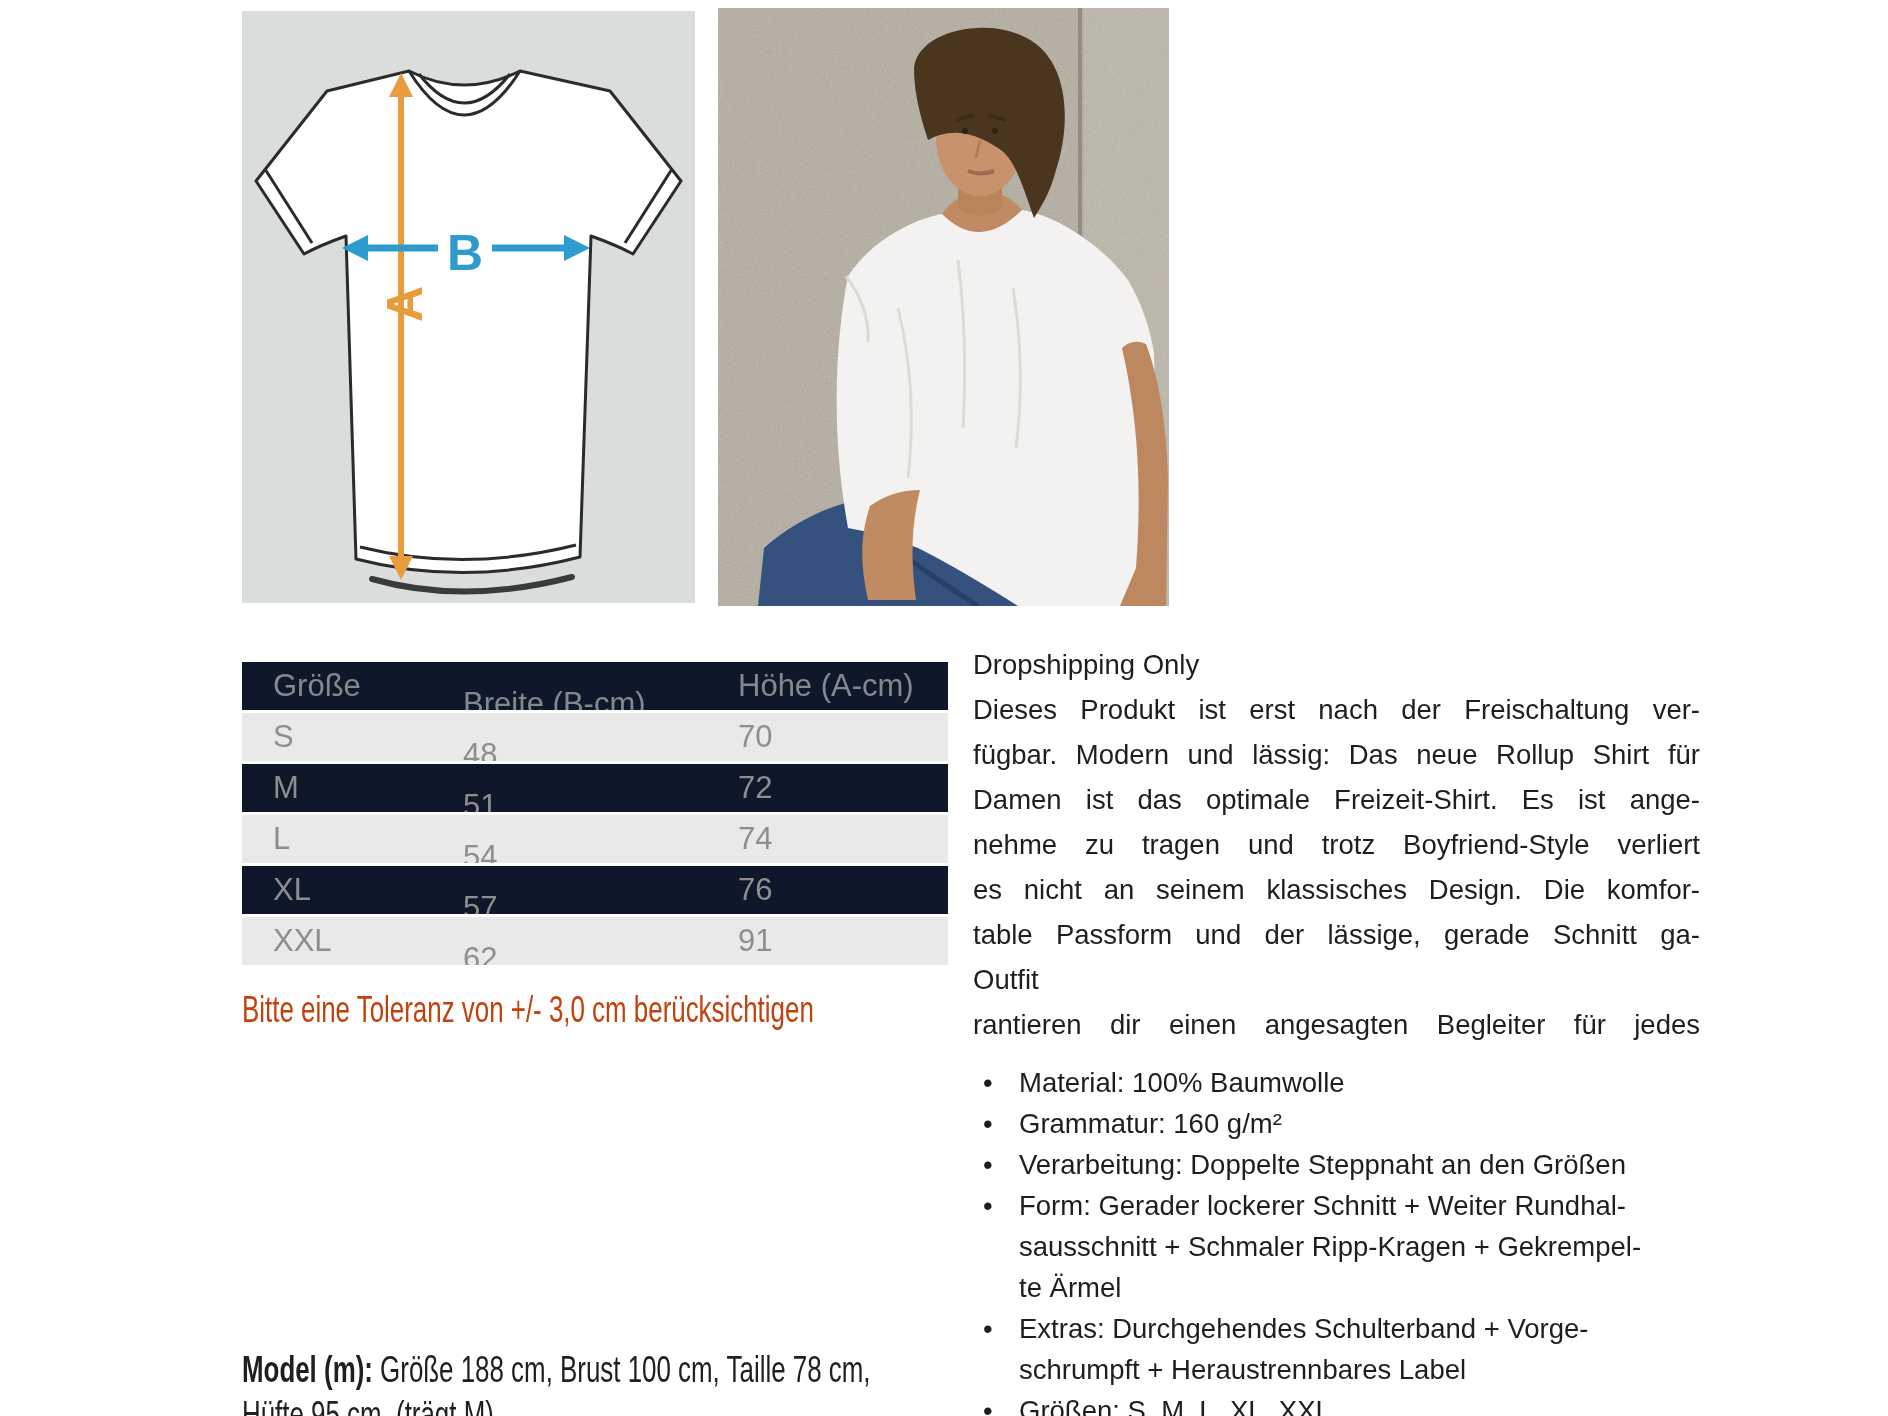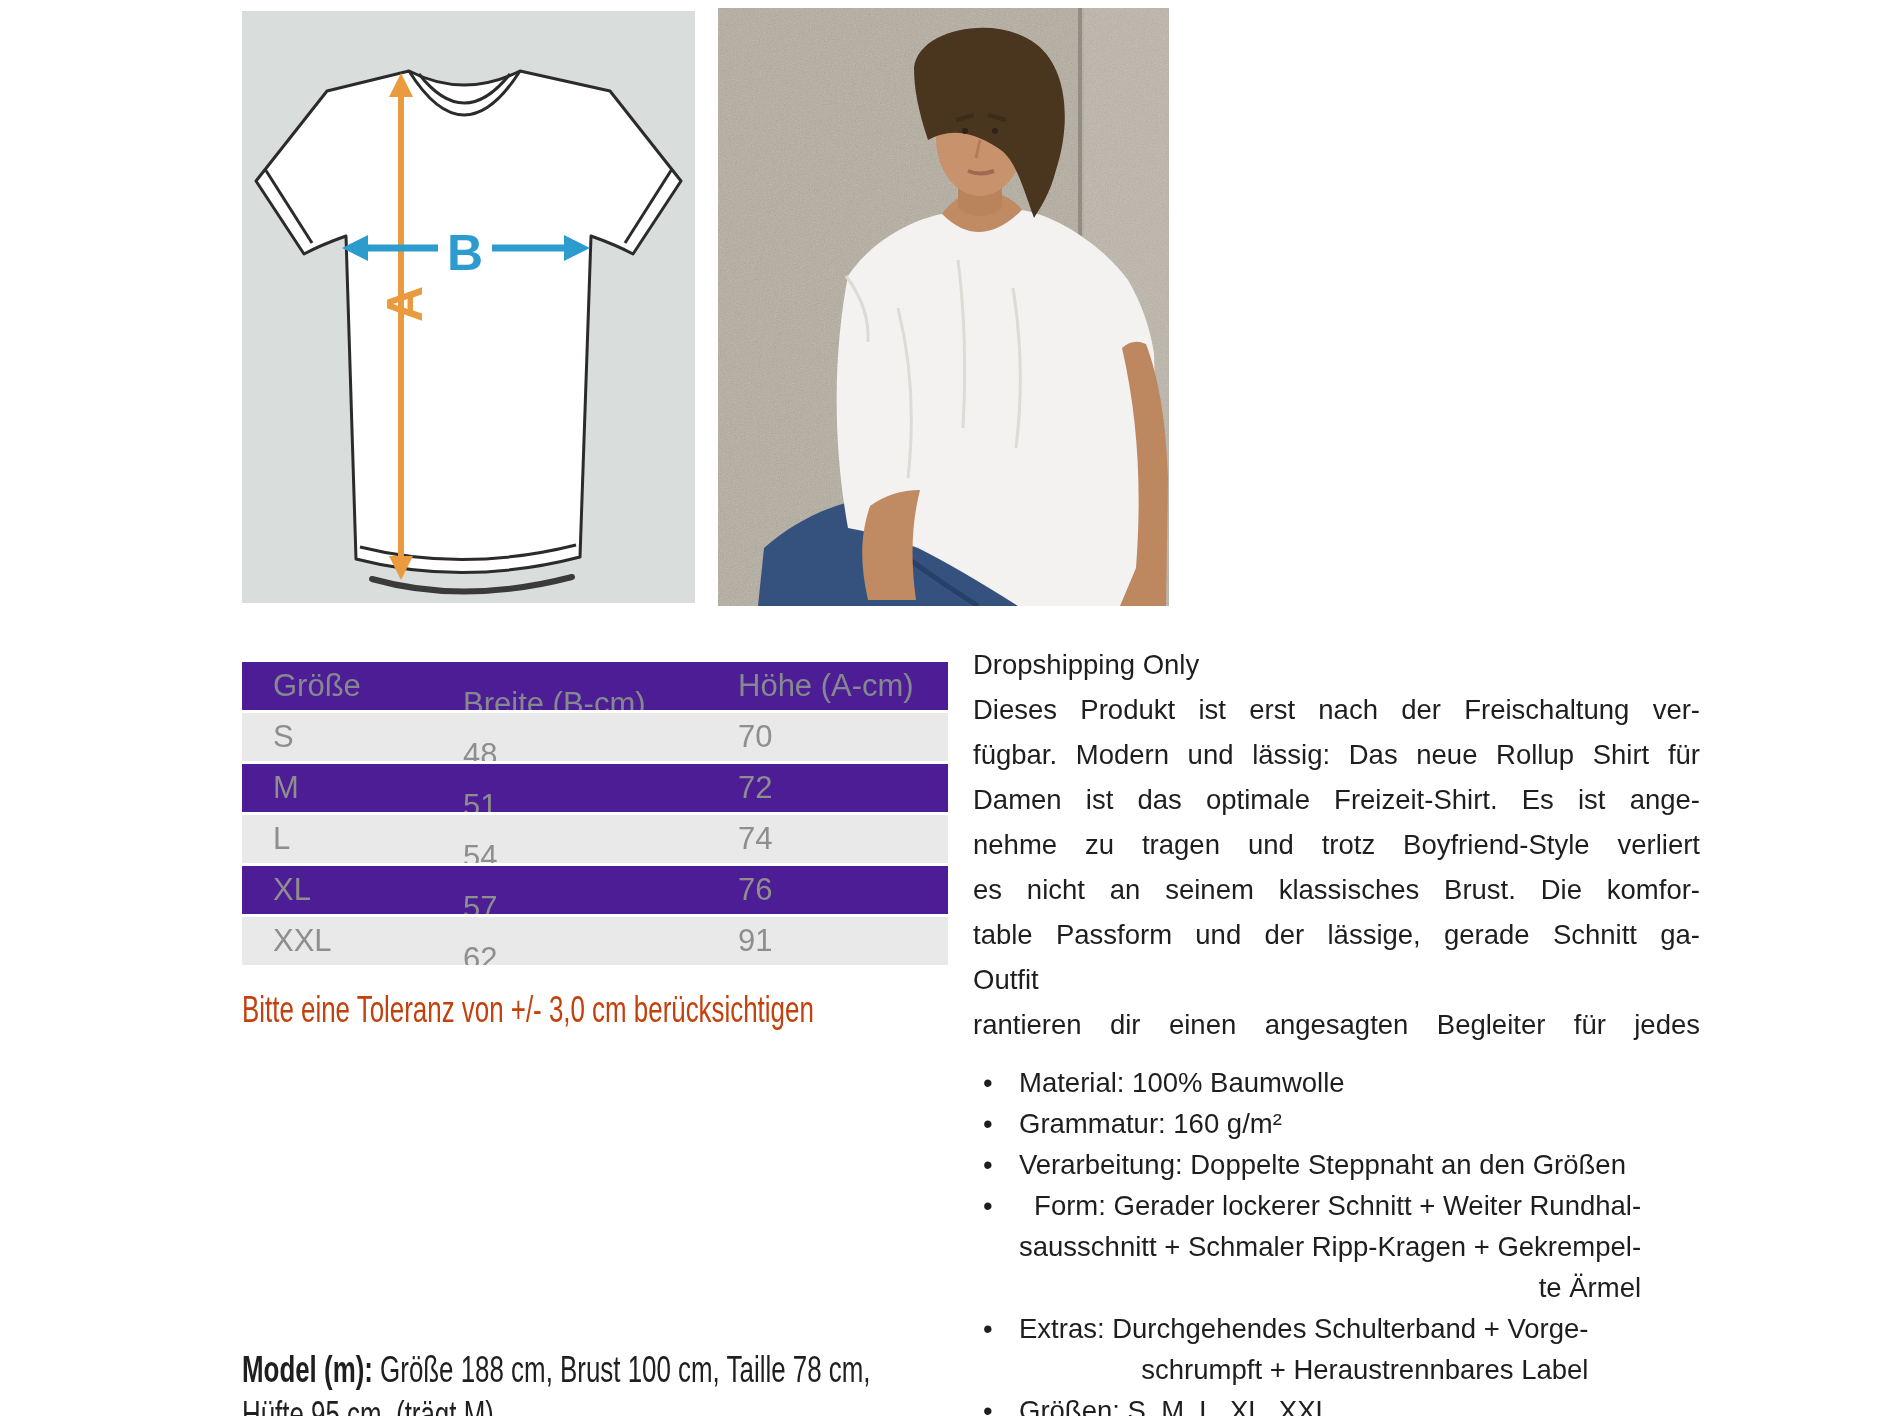--- a/index.html
+++ b/index.html
@@ -9,21 +9,21 @@
   }
   
   .diagram { position:absolute; left:242px; top:11px; width:453px; height:592px; }
   .photo   { position:absolute; left:718px; top:8px;  width:451px; height:598px; }
   .diagram svg, .photo svg { display:block; width:100%; height:100%; }
 
   
   .size-table { position:absolute; left:242px; top:662px; width:706px; }
   .t-row { display:flex; height:48px; line-height:48px; margin-bottom:3px;
            font-size:31px; color:#8e8e8e; }
-  .t-row.shade-a { background:#4c1d95; }
+  .t-row.shade-a { background:#0f172a; }
   .t-row.shade-b { background:#e9e9e9; }
   .t-head { color:#85898d; }
   .c  { overflow:hidden; white-space:nowrap; }
   .c1 { width:221px; padding-left:31px; box-sizing:border-box; }
   .c2 { width:275px;margin-top:18px; }
   .c3 { width:210px; }
 
   
   .condensed { transform:scaleX(0.70); transform-origin:0 0; white-space:nowrap; }
   .tolerance { position:absolute; left:242px; top:988px; font-size:37px;
@@ -33,21 +33,21 @@
   .model .bold { font-weight:bold; }
 
   
   .desc { position:absolute; left:973px; top:642px; width:727px;
           font-size:27.5px; line-height:45px; color:#1e1e1e; }
   .dline { height:45px; overflow:visible; white-space:nowrap; }
   .dline.j { white-space:normal; text-align:justify; text-align-last:justify; }
   .bullets { margin-top:15px; line-height:41px; }
   .bullet { display:flex; }
   .bullet .dot { flex:0 0 46px; padding-left:10px; box-sizing:border-box; }
-  .bullet .btext { white-space:pre-line;text-align:right; }
+  .bullet .btext { white-space:pre-line; }
 </style>
 </head>
 <body>
 
 <div class="page">
 
   <div class="diagram">
     <svg viewBox="0 0 453 592">
       <rect x="0" y="0" width="453" height="592" fill="#d9dddc"></rect>
 
@@ -176,21 +176,21 @@
     <div class="condensed"><span class="bold">Model (m):</span><span> Größe 188 cm, Brust 100 cm, Taille 78 cm,</span></div>
     <div class="condensed">Hüfte 95 cm, (trägt M)</div>
   </div>
 
   <div class="desc">
     <div class="dline">Dropshipping Only</div>
     <div class="dline j">Dieses Produkt ist erst nach der Freischaltung ver-</div>
     <div class="dline j">fügbar. Modern und lässig: Das neue Rollup Shirt für</div>
     <div class="dline j">Damen ist das optimale Freizeit-Shirt. Es ist ange-</div>
     <div class="dline j">nehme zu tragen und trotz Boyfriend-Style verliert</div>
-    <div class="dline j">es nicht an seinem klassisches Brust. Die komfor-</div>
+    <div class="dline j">es nicht an seinem klassisches Design. Die komfor-</div>
     <div class="dline j">table Passform und der lässige,  gerade Schnitt ga-</div>
     <div class="dline">Outfit</div>
     <div class="dline j">rantieren dir einen angesagten Begleiter für jedes</div>
 
     <div class="bullets">
       <div class="bullet">
         <span class="dot">•</span>
         <span class="btext">Material: 100% Baumwolle</span>
       </div>
       <div class="bullet">

